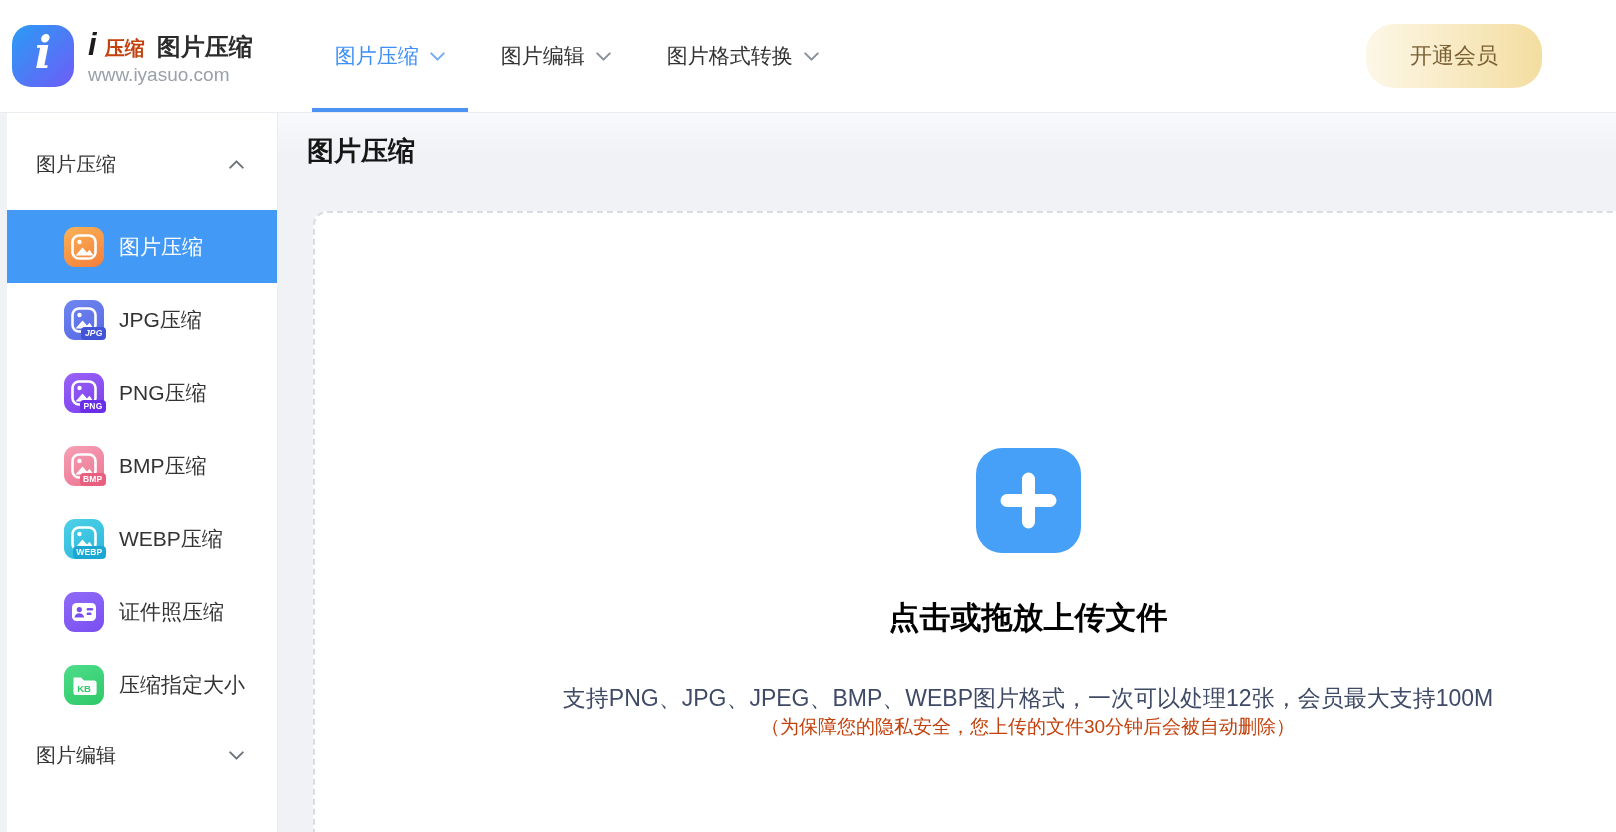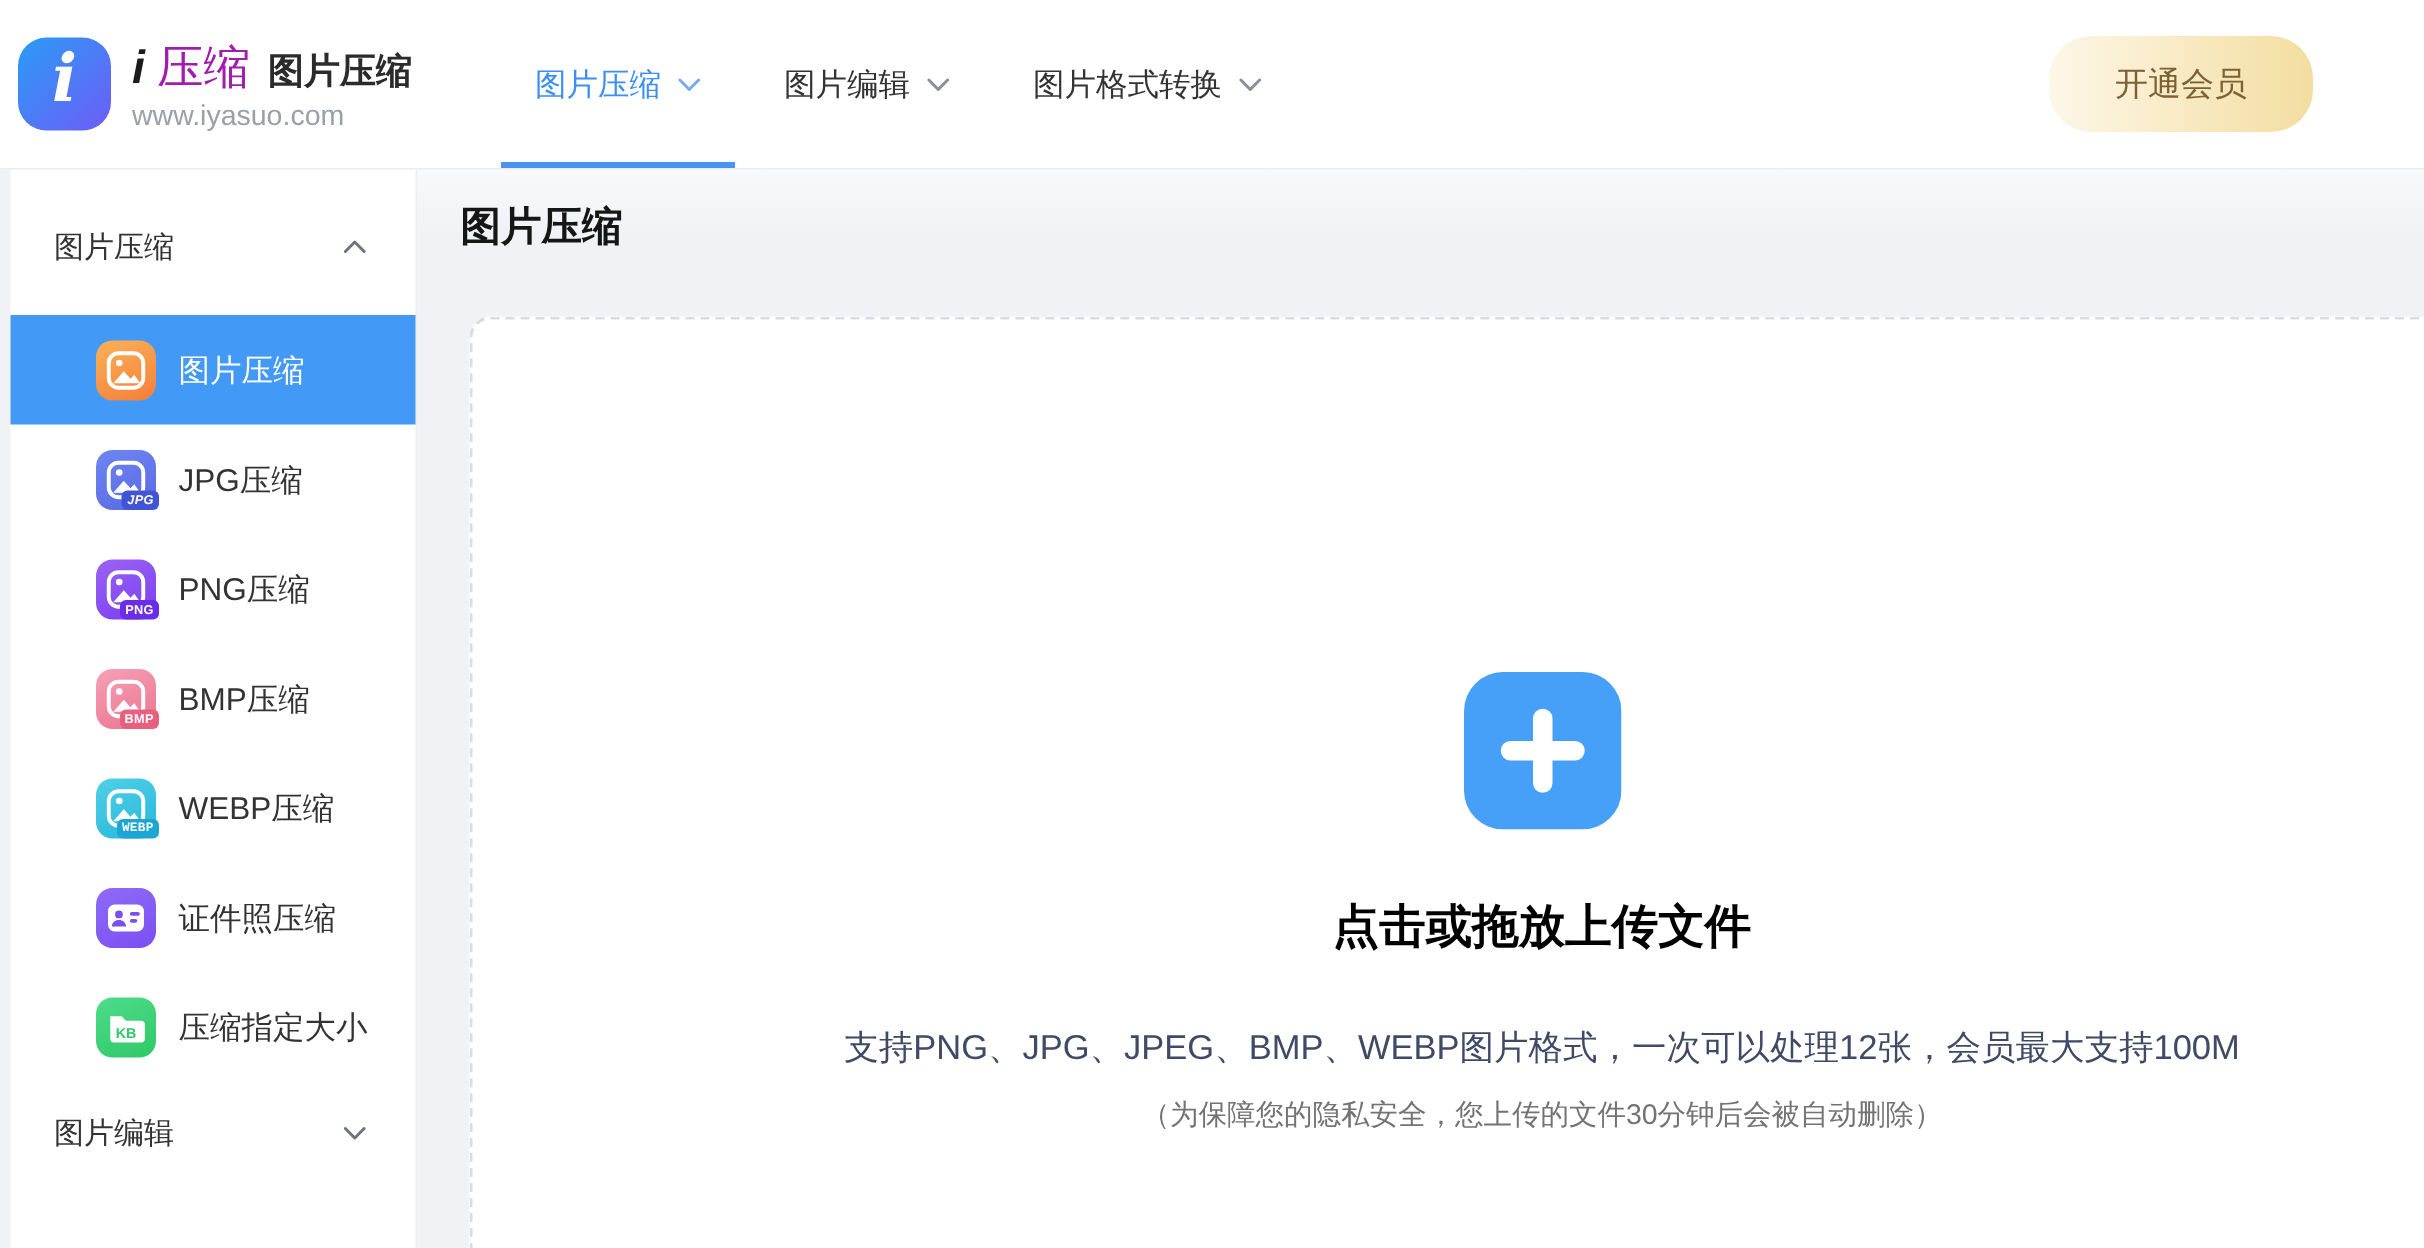--- a/index.html
+++ b/index.html
@@ -19,21 +19,21 @@
   .brand { display:flex; align-items:center; gap:14px; margin-left:12px; cursor:pointer; }
   .brand-logo {
     width:62px; height:62px; border-radius:19px;
     background:linear-gradient(135deg, var(--logo-from,#2a9cf5), var(--logo-to,#6e5cf7));
     display:flex; align-items:center; justify-content:center;
     color:#fff; font-family:"DejaVu Serif", serif; font-style:italic; font-weight:bold;
     font-size:44px; line-height:1; padding-bottom:6px;
   }
   .brand-text .brand-row1 { display:flex; align-items:baseline; gap:12px; }
   .brand-mark { font-size:31px; font-weight:800; font-style:italic; color:#1c1c1c; }
-  .brand-name { font-size:31px; font-weight:400; color:#a21caf; margin-left:-4px; }
+  .brand-name { font-size:20px; font-weight:700; color:#c2410c; margin-left:-4px; }
   .brand-tagline { font-size:24px; font-weight:700; color:#2b2b2b; }
   .brand-url { font-size:19px; color:#9aa0a8; margin-top:1px; }
   .nav { display:flex; height:100%; margin-left:54px; }
   .nav-item {
     position:relative; height:100%; display:flex; align-items:center; gap:11px;
     padding:0 28px; font-size:21px; color:#333; cursor:pointer;
   }
   .nav-item .chev { color:#8a8f99; }
   .nav-item.active { color:var(--primary-blue,#3d8ff7); }
   .nav-item.active .chev { color:#74abf5; }
@@ -86,21 +86,21 @@
   .page-title { font-size:27px; font-weight:800; color:#161616; }
   .dropzone {
     position:absolute; left:35px; top:98px; width:1430px; height:900px;
     background:#fff; border:2px dashed #d9dce2; border-radius:14px;
     display:flex; flex-direction:column; align-items:center;
     padding-top:235px; cursor:pointer;
   }
   .plus-btn { width:105px; height:105px; border:none; background:transparent; padding:0; cursor:pointer; }
   .upload-heading { margin-top:44px; font-size:31px; font-weight:800; color:#000; }
   .upload-support { margin-top:44px; font-size:23px; color:#3f4a66;text-align:right; }
-  .upload-privacy { margin-top:16px; font-size:19px; color:#737373; }
+  .upload-privacy { margin-top:0; font-size:19px; color:#c2410c; }
 </style>
 </head>
 <body>
 
 <div class="header">
   <div class="brand">
     <div class="brand-logo">
       <span>i</span>
     </div>
     <div class="brand-text">
@@ -189,21 +189,21 @@
             <rect x="8.5" y="8.5" width="23" height="23" rx="6.5" fill="none" stroke="#fff" stroke-width="2.6"></rect>
             <circle cx="15.5" cy="15" r="2.2" fill="#fff"></circle>
             <path d="M11.5 28.5 L18.5 20.5 L23 25.5 L25.5 22.8 L29.5 28.5 Z" fill="#fff"></path>
           </svg>
         <span class="app-badge" style="background: rgb(232, 96, 128);">BMP</span>
       </div>
       <span>BMP压缩</span>
     </div>
 
     <div class="side-item">
-      <div class="app-icon" style="background: linear-gradient(155deg, rgb(79, 208, 230), rgb(40, 183, 220)); font-family: Liberation Mono, monospace;">
+      <div class="app-icon" style="background: linear-gradient(155deg, rgb(79, 208, 230), rgb(40, 183, 220));">
         <svg viewBox="0 0 40 40">
             <rect x="8.5" y="8.5" width="23" height="23" rx="6.5" fill="none" stroke="#fff" stroke-width="2.6"></rect>
             <circle cx="15.5" cy="15" r="2.2" fill="#fff"></circle>
             <path d="M11.5 28.5 L18.5 20.5 L23 25.5 L25.5 22.8 L29.5 28.5 Z" fill="#fff"></path>
           </svg>
         <span class="app-badge" style="background: rgb(27, 166, 212);">WEBP</span>
       </div>
       <span>WEBP压缩</span>
     </div>
 

